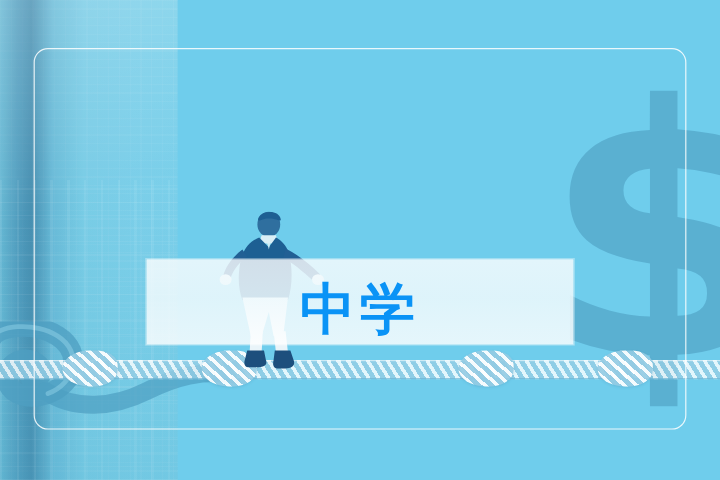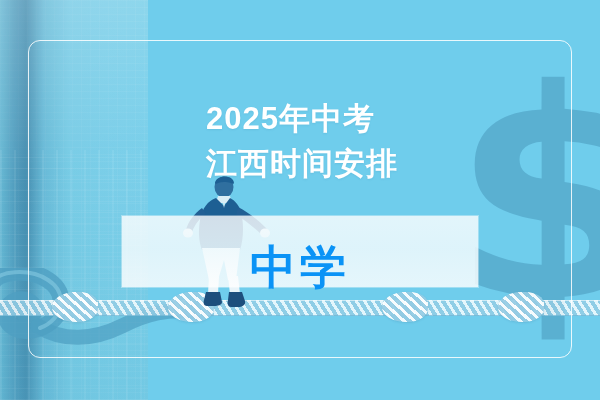--- a/index.html
+++ b/index.html
@@ -170,29 +170,28 @@
     width: 356px; height: 71px;
     background: linear-gradient(180deg,
       rgba(255,255,255,0.80) 0%,
       rgba(240,250,253,0.86) 45%,
       rgba(255,255,255,0.82) 100%);
     box-shadow: 0 0 0 1px rgba(255,255,255,0.35);
   }
   .band-label {
     position: absolute;
     left: 122px; top: 216px;
-    width: 356px; height: 71px;
+    width: 356px; height: 83px;
     display: flex;
     align-items: center;
     justify-content: center;
     color: #0a93f6;
     font-size: 46px;
     font-weight: 700;
     letter-spacing: 4px;
-    margin-top: 16px;
   }
 </style>
 </head>
 <body>
 
 <div id="poster">
 
   <div class="bg-base"></div>
 
   <div class="city-photo">
@@ -235,21 +234,17 @@
 
     <path d="M31,100 L41,100 L40,118 L30,118 Z" fill="#e9f4f9"></path>
     <path d="M50,100 L60,100 L62,118 L52,118 Z" fill="#e9f4f9"></path>
 
     <path d="M28,116 L42,116 L44,126 C44,129 40,130 36,130 L29,130 C26,130 25,127 26,124 Z" fill="#1d4f7d"></path>
     <path d="M51,116 L64,116 L67,125 C68,129 64,131 60,131 L53,131 C50,131 49,128 50,124 Z" fill="#1d4f7d"></path>
   </svg>
 
   <div class="frame"></div>
 
-  <div class="headline">
-    <span class="line">2025年中考</span>
-    <span class="line">江西时间安排</span>
-  </div>
 
   <div class="band"></div>
   <div class="band-label">中学</div>
 
 </div>
 
 </body></html>

